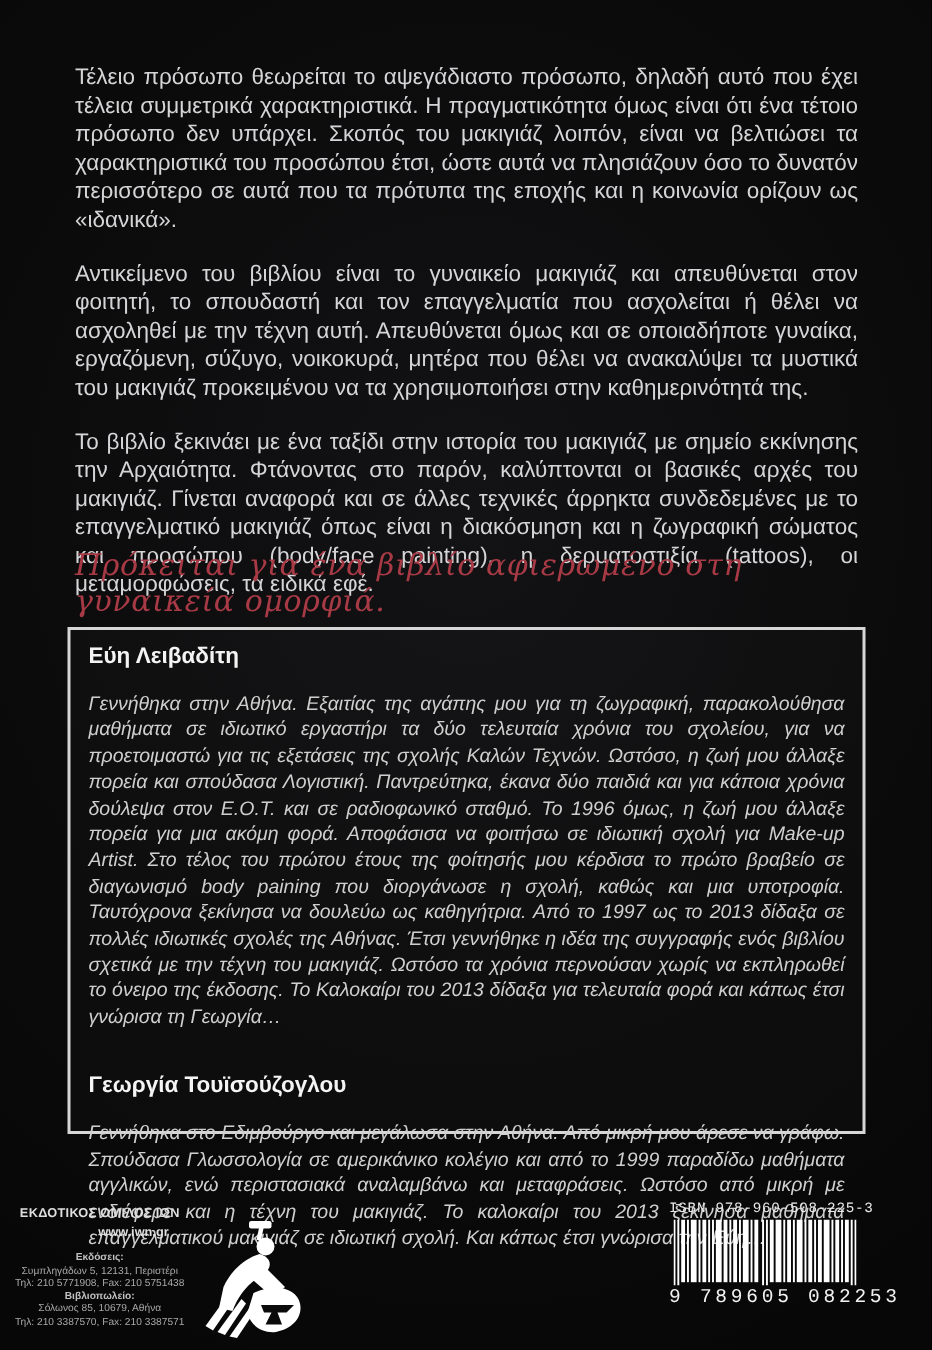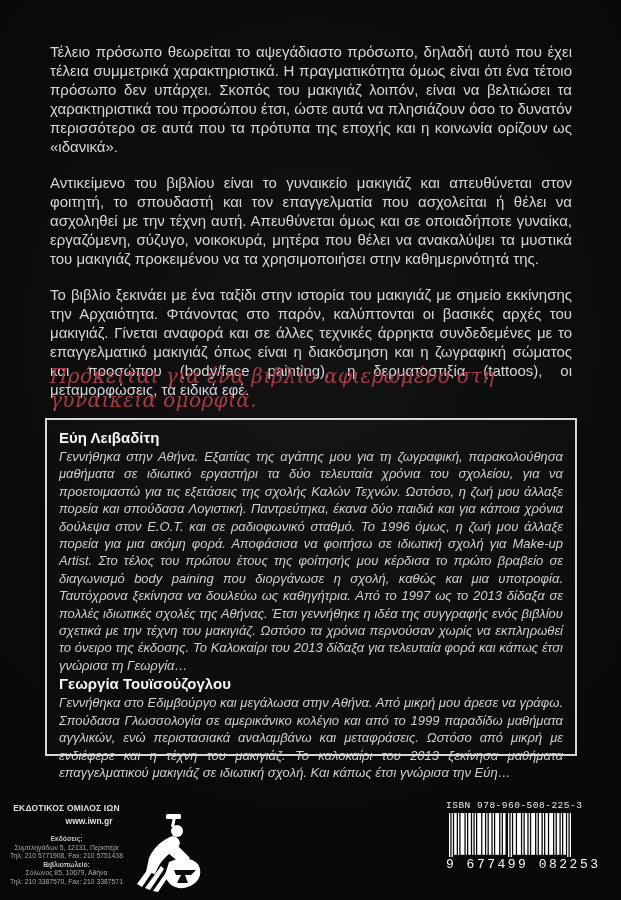--- a/index.html
+++ b/index.html
@@ -35,24 +35,24 @@
   .authors-box {
     position:absolute; top:418px; left:45px; width:532px; height:338px;
     box-sizing:border-box;
     border:2px solid #d6d6d6;
     padding:9px 12px 8px 12px;
     background:rgba(255,255,255,0.015);
   }
   .author-name {
     font-size:15px; font-weight:bold; color:#f4f4f4; line-height:18px;
   }
-  .author-name.second { margin-top:1px; }
+  .author-name.second { margin-top:29px; }
   .author-bio {
     font-size:13px; line-height:17.4px; font-style:italic;
-    color:#cfcfcf; text-align:justify; margin-top:1px;
+    color:#cfcfcf; text-align:justify; margin-top:13px;
   }
 
   
   .publisher {
     position:absolute; top:803px; left:0; width:133px;
     text-align:center; color:#cdcdcd;
   }
   .pub-name { font-size:8.5px; font-weight:bold; letter-spacing:0.2px; color:#dedede; }
   .pub-site { font-size:8.5px; font-weight:bold; margin-top:3px; color:#dedede;margin-left:45px; }
   .pub-small { margin-top:9px; font-size:6.8px; line-height:8.6px; color:#a8a8a8; }
@@ -182,16 +182,16 @@
           <rect x="75" y="0" width="2" height="38"></rect>
         <rect x="78" y="0" width="3" height="38"></rect>
           <rect x="82" y="0" width="1" height="38"></rect>
         <rect x="84" y="0" width="2" height="38"></rect>
           <rect x="87" y="0" width="1" height="38"></rect>
         <rect x="89" y="0" width="2" height="38"></rect>
         <rect x="92" y="0" width="1" height="40"></rect>
           <rect x="94" y="0" width="1" height="40"></rect>
       </g>
     </svg>
-    <div class="barcode-digits">9 677499 082253</div>
+    <div class="barcode-digits">9 789605 082253</div>
   </div>
 
 </div>
 
 </body></html>

